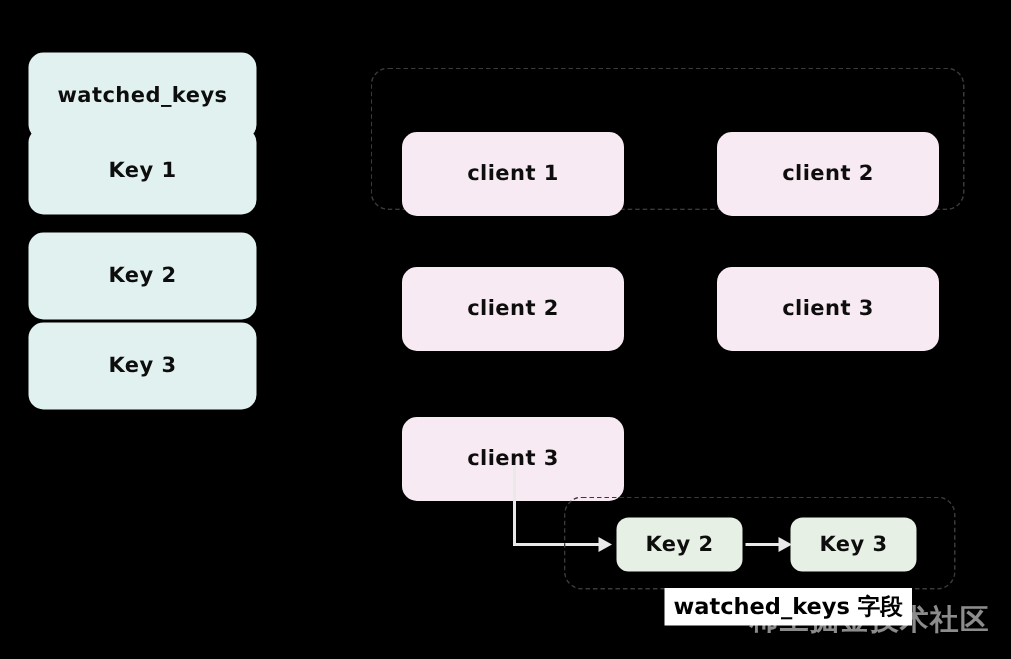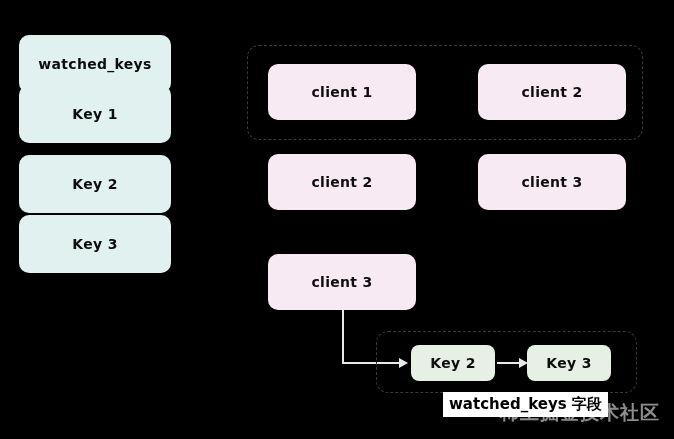--- a/index.html
+++ b/index.html
@@ -30,20 +30,21 @@
     letter-spacing: 0.3px;
     white-space: nowrap;
     user-select: none;
   }
 
   .node.cyan {
     background: #e0f1ef;
   }
   .node.pink {
     background: #f8eaf2;
+    margin-top: 24px;
   }
   .node.green {
     background: #e6f0e4;
   }
 
   
   .stack-box {
     left: 19px;
     width: 152px;
     height: 58px;

